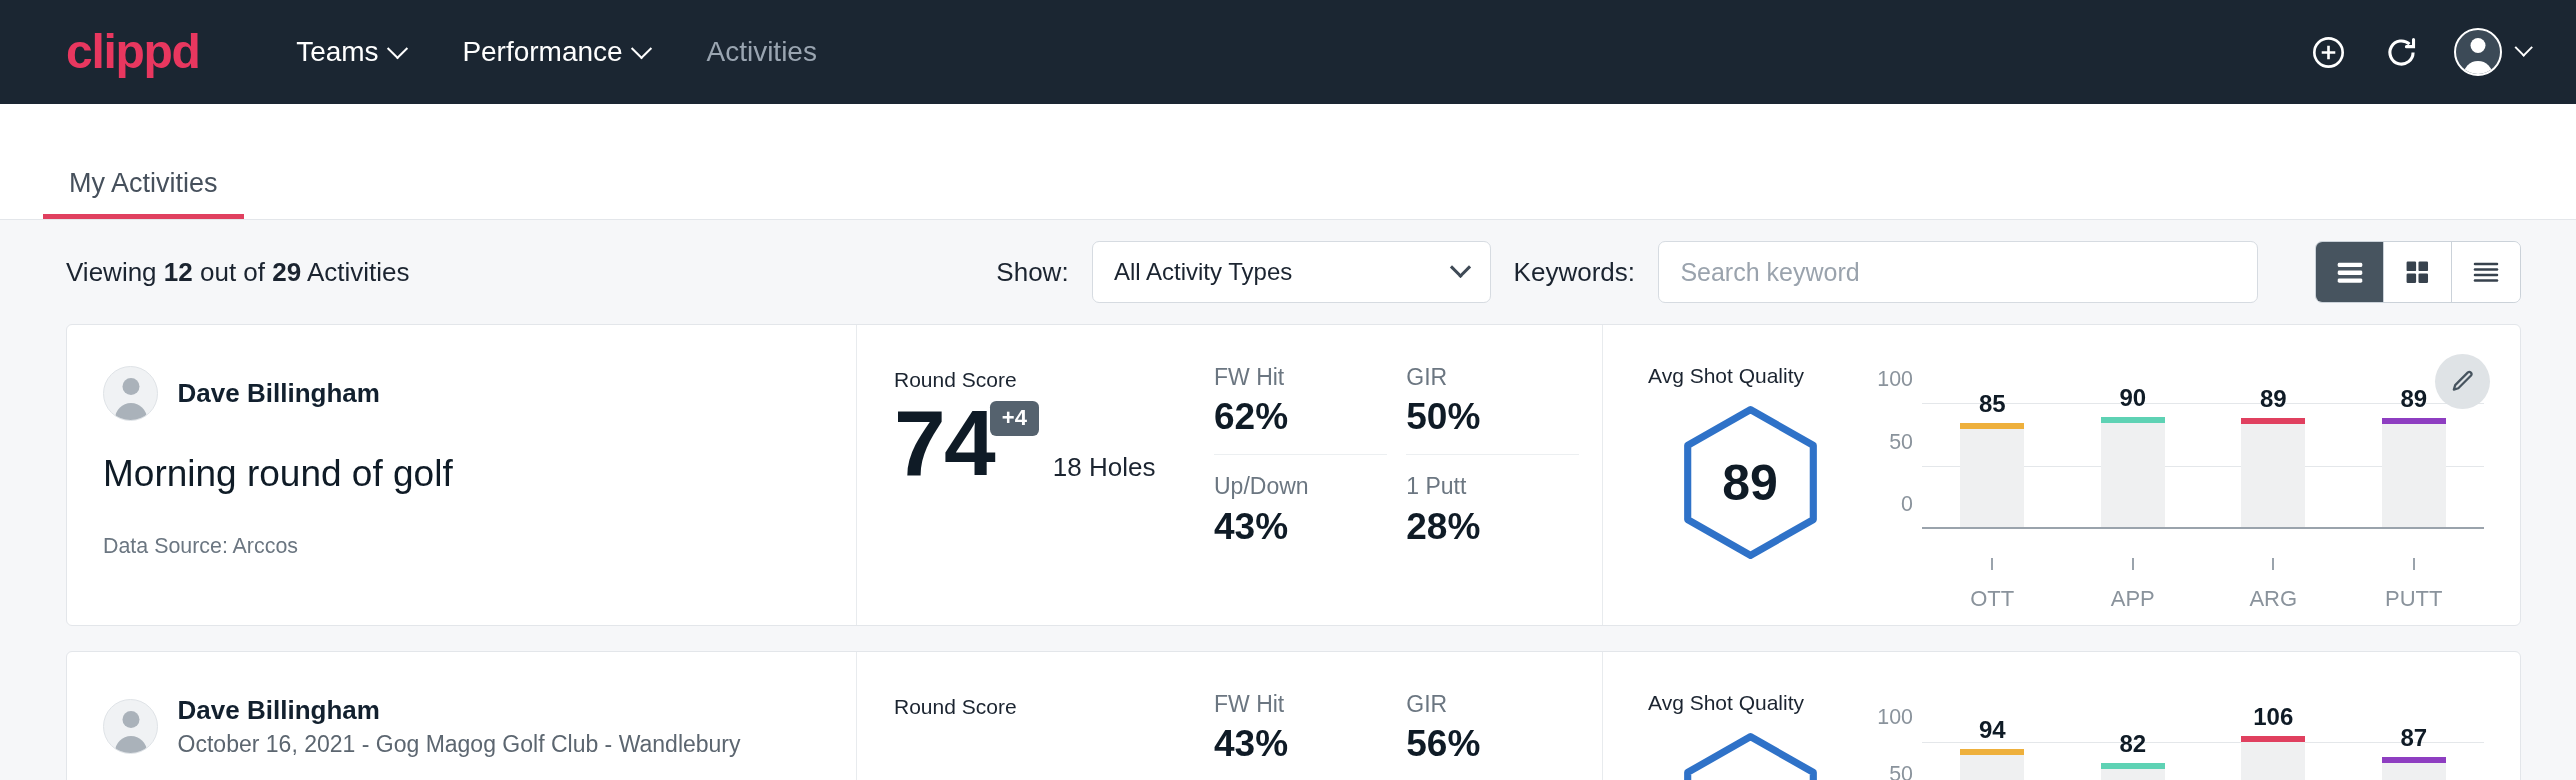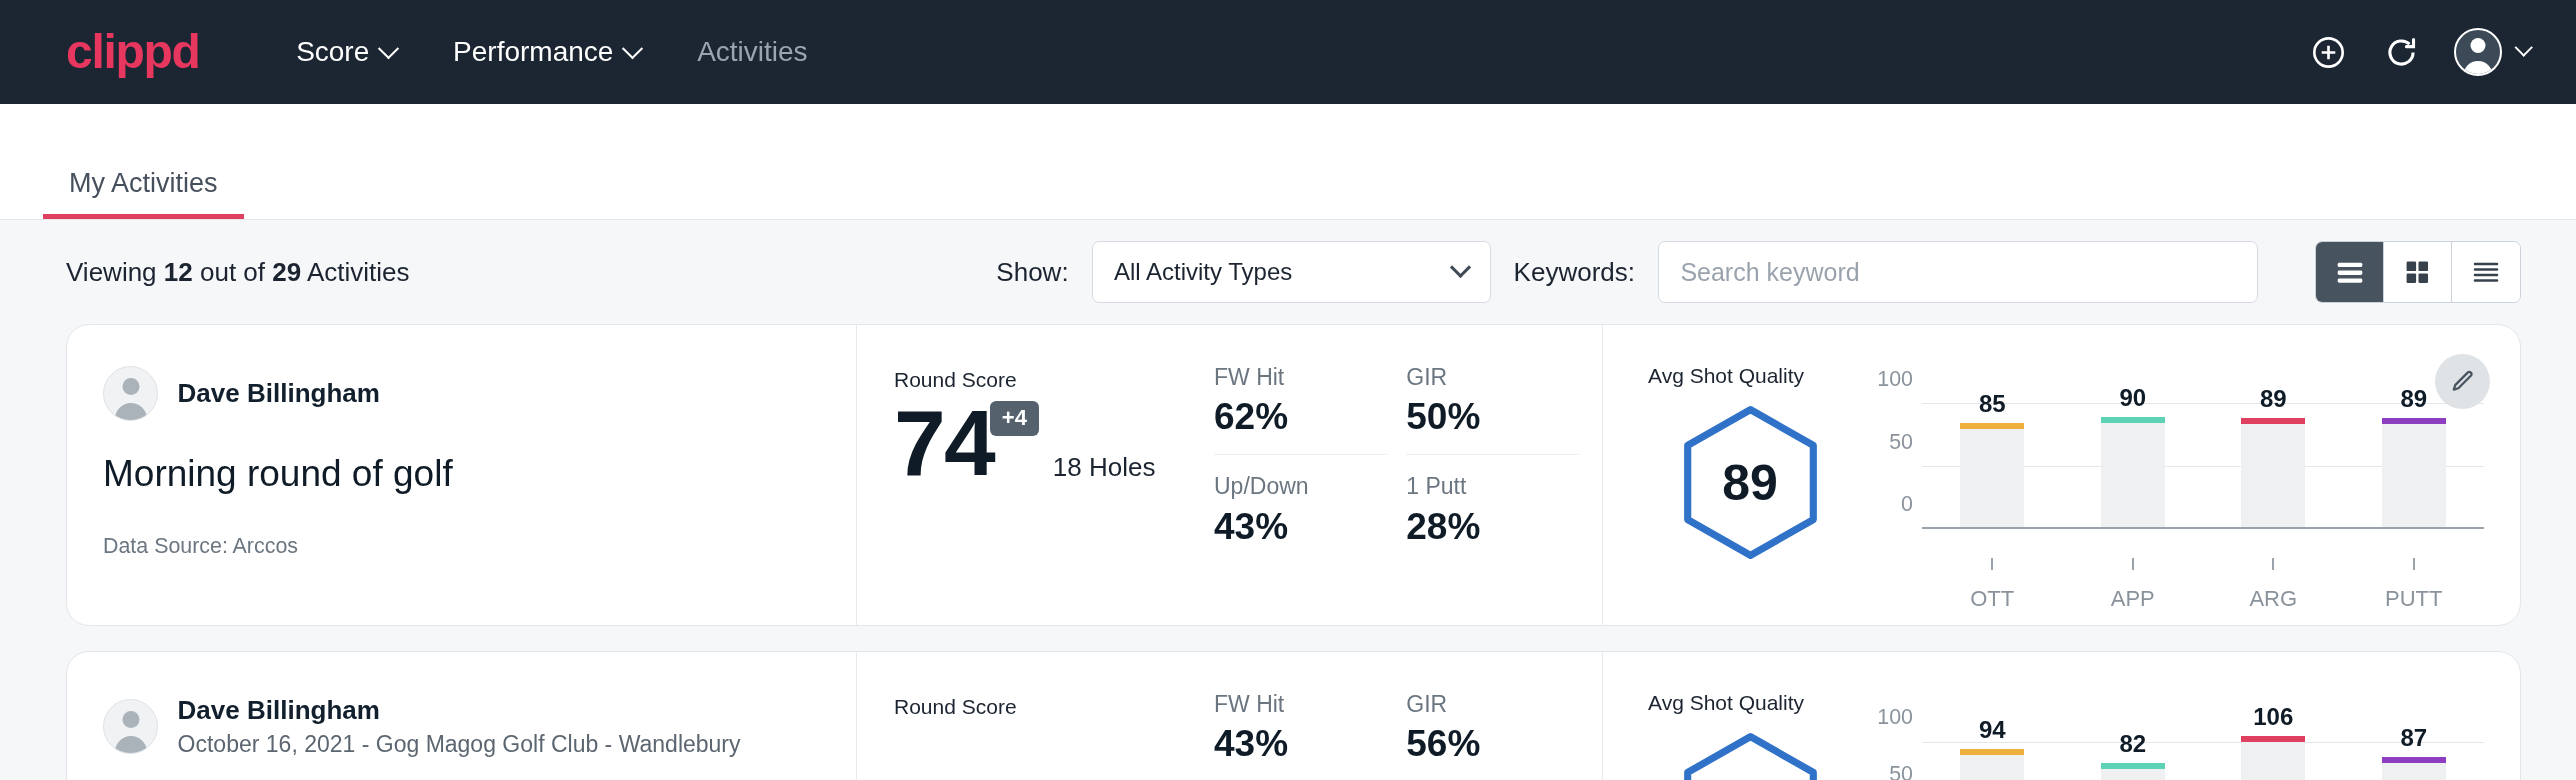--- a/index.html
+++ b/index.html
@@ -174,21 +174,21 @@
     border-right: 0.9px solid #cbd2d9;
   }
   .vt:last-child { border-right: none; }
   .vt.active { background: #47545f; }
 
   
   .cards { padding: 0 55px 0 66px; }
   .card {
     background: #ffffff;
     border: 0.9px solid #e3e6ea;
-    border-radius: 23px;
+    border-radius: 6px;
     height: 302px;
     display: flex;
     align-items: stretch;
     margin-bottom: 25px;
     position: relative;
   }
   .col-left {
     width: 790px;
     padding: 41px 36px 0 36px;
     border-right: 0.9px solid #e8ebee;
@@ -300,21 +300,21 @@
   }
 </style>
 </head>
 <body>
 
 <div class="topnav">
   <div class="logo">clippd</div>
 
   <div class="navlinks">
     <div class="navitem">
-      <span>Score</span>
+      <span>Teams</span>
       <span class="chev"></span>
     </div>
     <div class="navitem">
       <span>Performance</span>
       <span class="chev"></span>
     </div>
     <div class="navitem muted">
       <span>Activities</span>
     </div>
   </div>

